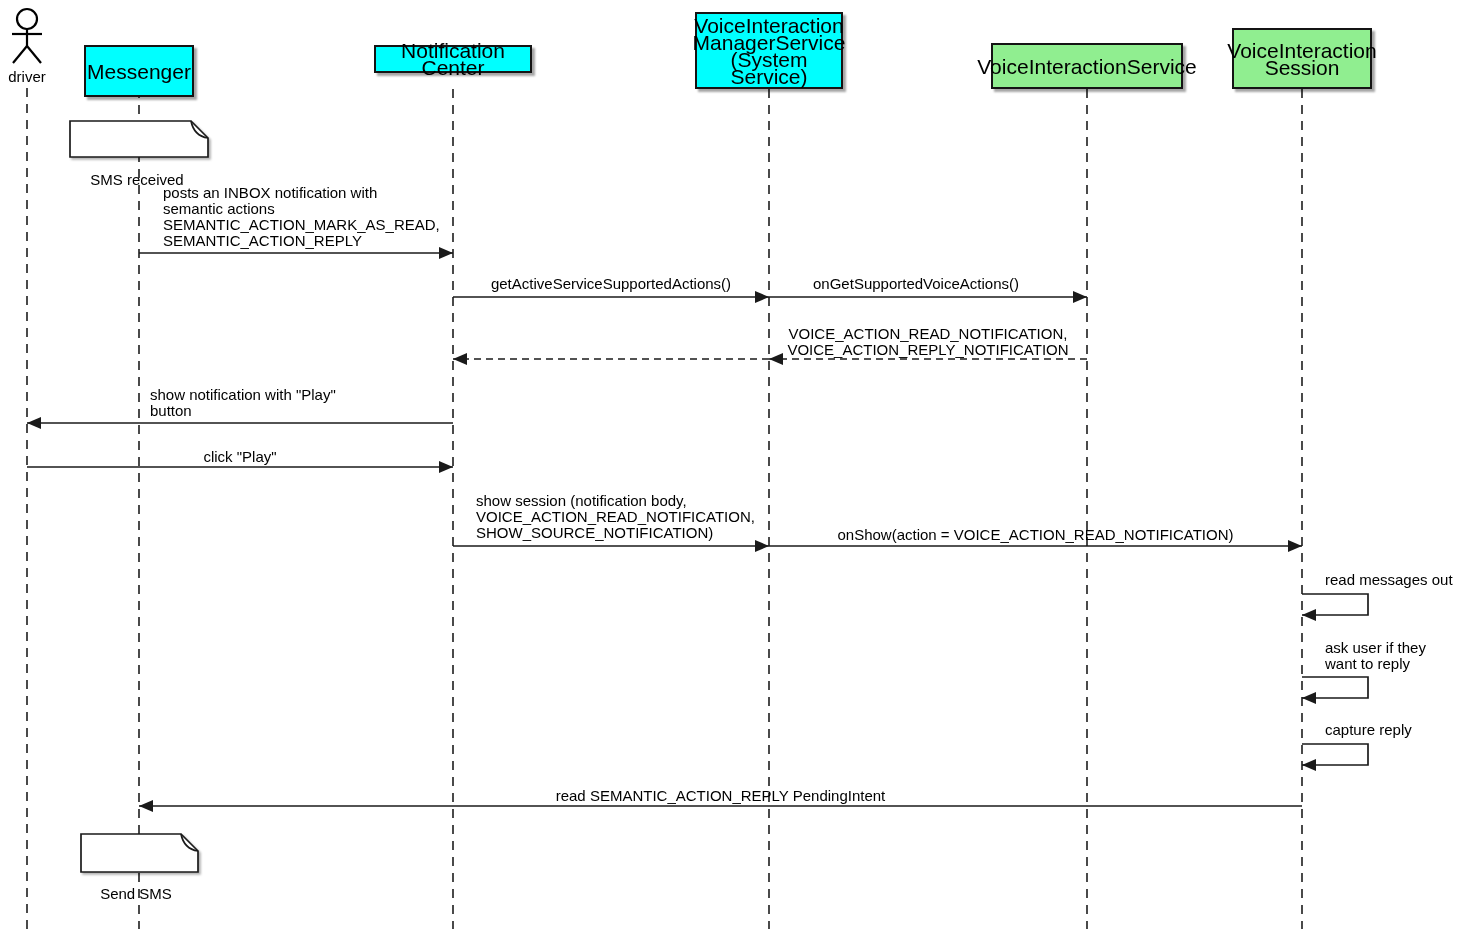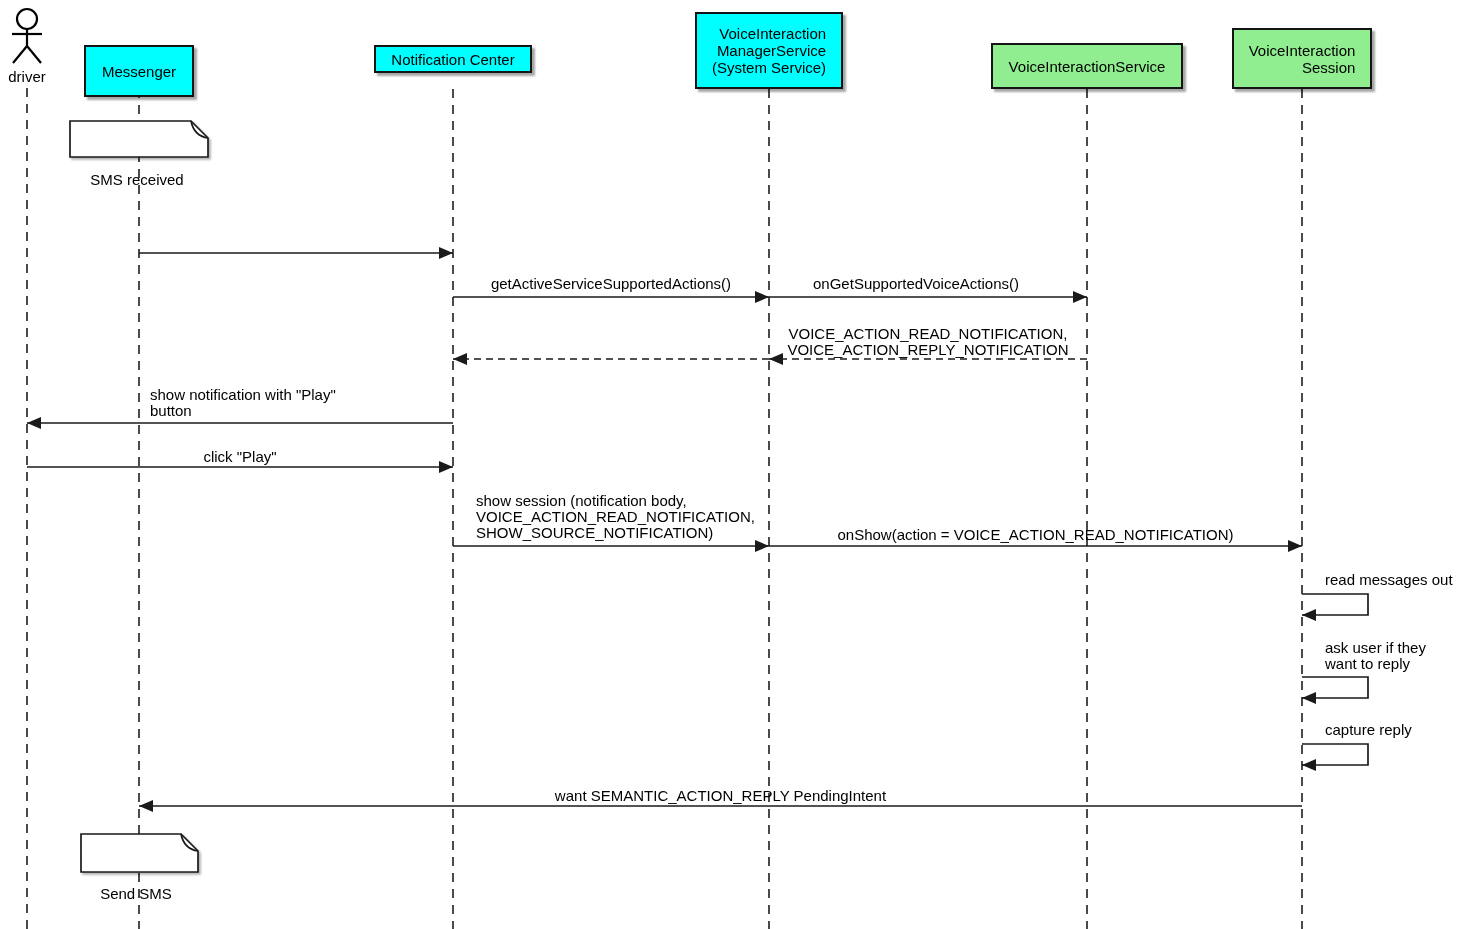--- a/index.html
+++ b/index.html
@@ -11,23 +11,23 @@
     font-family: "Liberation Sans", sans-serif;
     color: #000;
     overflow: hidden;
   }
   .layer { position: absolute; left: 0; top: 0; }
   .participant {
     position: absolute;
     display: flex;
     align-items: center;
     justify-content: center;
-    text-align: right;
+    text-align: center;
     white-space: pre-line;
-    font-size: 15px;
+    font-size: 21px;
     line-height: 17px;
     border: 2px solid #141414;
     box-shadow: 2.5px 2.5px 2px rgba(0,0,0,0.35);
     box-sizing: border-box;
   }
   .cyan  { background: #00ffff; }
   .green { background: #90ee90; }
   .actor-label {
     position: absolute;
     font-size: 15px;
@@ -110,30 +110,34 @@
   <div class="participant cyan" style="left:695px; top:12px; width:148px; height:77px;">VoiceInteraction
 ManagerService
 (System Service)</div>
   <div class="participant green" style="left:991px; top:43px; width:192px; height:46px;">VoiceInteractionService</div>
   <div class="participant green" style="left:1232px; top:28px; width:140px; height:61px;">VoiceInteraction
 Session</div>
 
   <div class="note-text" style="left:70px; top:121px; width:134px; height:36px;">SMS received</div>
   <div class="note-text" style="left:81px; top:834px; width:110px; height:38px;">Send SMS</div>
 
+  <div class="msg-label" style="left:163px; top:185px;">posts an INBOX notification with
+semantic actions
+SEMANTIC_ACTION_MARK_AS_READ,
+SEMANTIC_ACTION_REPLY</div>
   <div class="msg-label center" style="left:453px; top:276px; width:316px;">getActiveServiceSupportedActions()</div>
   <div class="msg-label center" style="left:769px; top:276px; width:294px;">onGetSupportedVoiceActions()</div>
   <div class="msg-label center" style="left:769px; top:326px; width:318px;">VOICE_ACTION_READ_NOTIFICATION,
 VOICE_ACTION_REPLY_NOTIFICATION</div>
   <div class="msg-label" style="left:150px; top:387px;">show notification with "Play"
 button</div>
   <div class="msg-label center" style="left:27px; top:449px; width:426px;">click "Play"</div>
   <div class="msg-label" style="left:476px; top:493px;">show session (notification body,
 VOICE_ACTION_READ_NOTIFICATION,
 SHOW_SOURCE_NOTIFICATION)</div>
   <div class="msg-label center" style="left:769px; top:527px; width:533px;">onShow(action = VOICE_ACTION_READ_NOTIFICATION)</div>
   <div class="msg-label" style="left:1325px; top:572px;">read messages out</div>
   <div class="msg-label" style="left:1325px; top:640px;">ask user if they
 want to reply</div>
   <div class="msg-label" style="left:1325px; top:722px;">capture reply</div>
-  <div class="msg-label center" style="left:139px; top:788px; width:1163px;">want SEMANTIC_ACTION_REPLY PendingIntent</div>
+  <div class="msg-label center" style="left:139px; top:788px; width:1163px;">read SEMANTIC_ACTION_REPLY PendingIntent</div>
 
 </div>
 
 </body></html>

